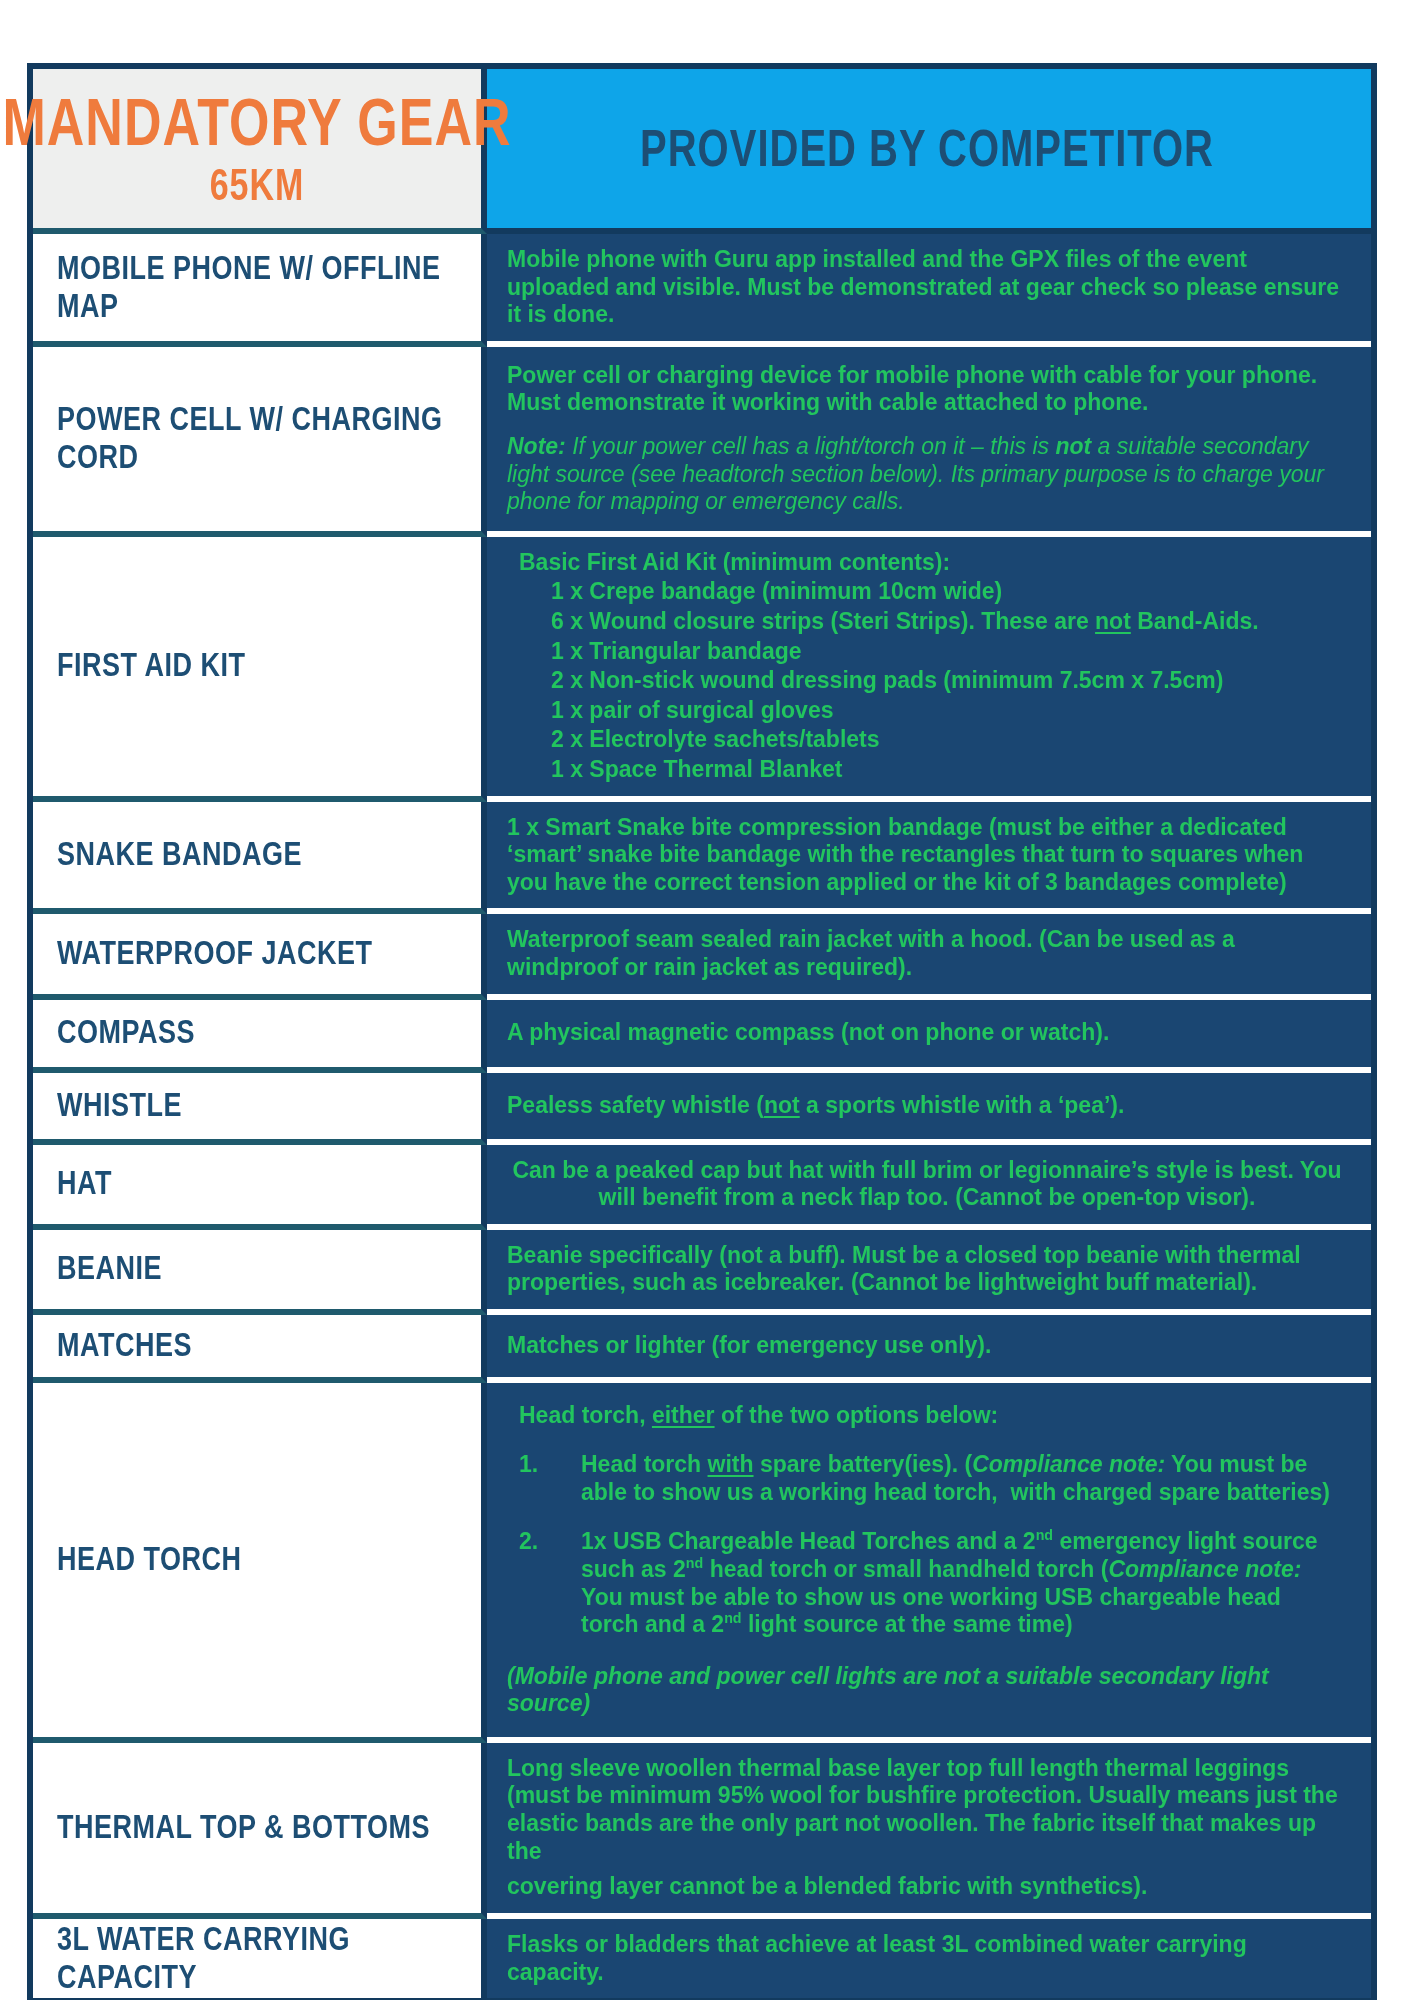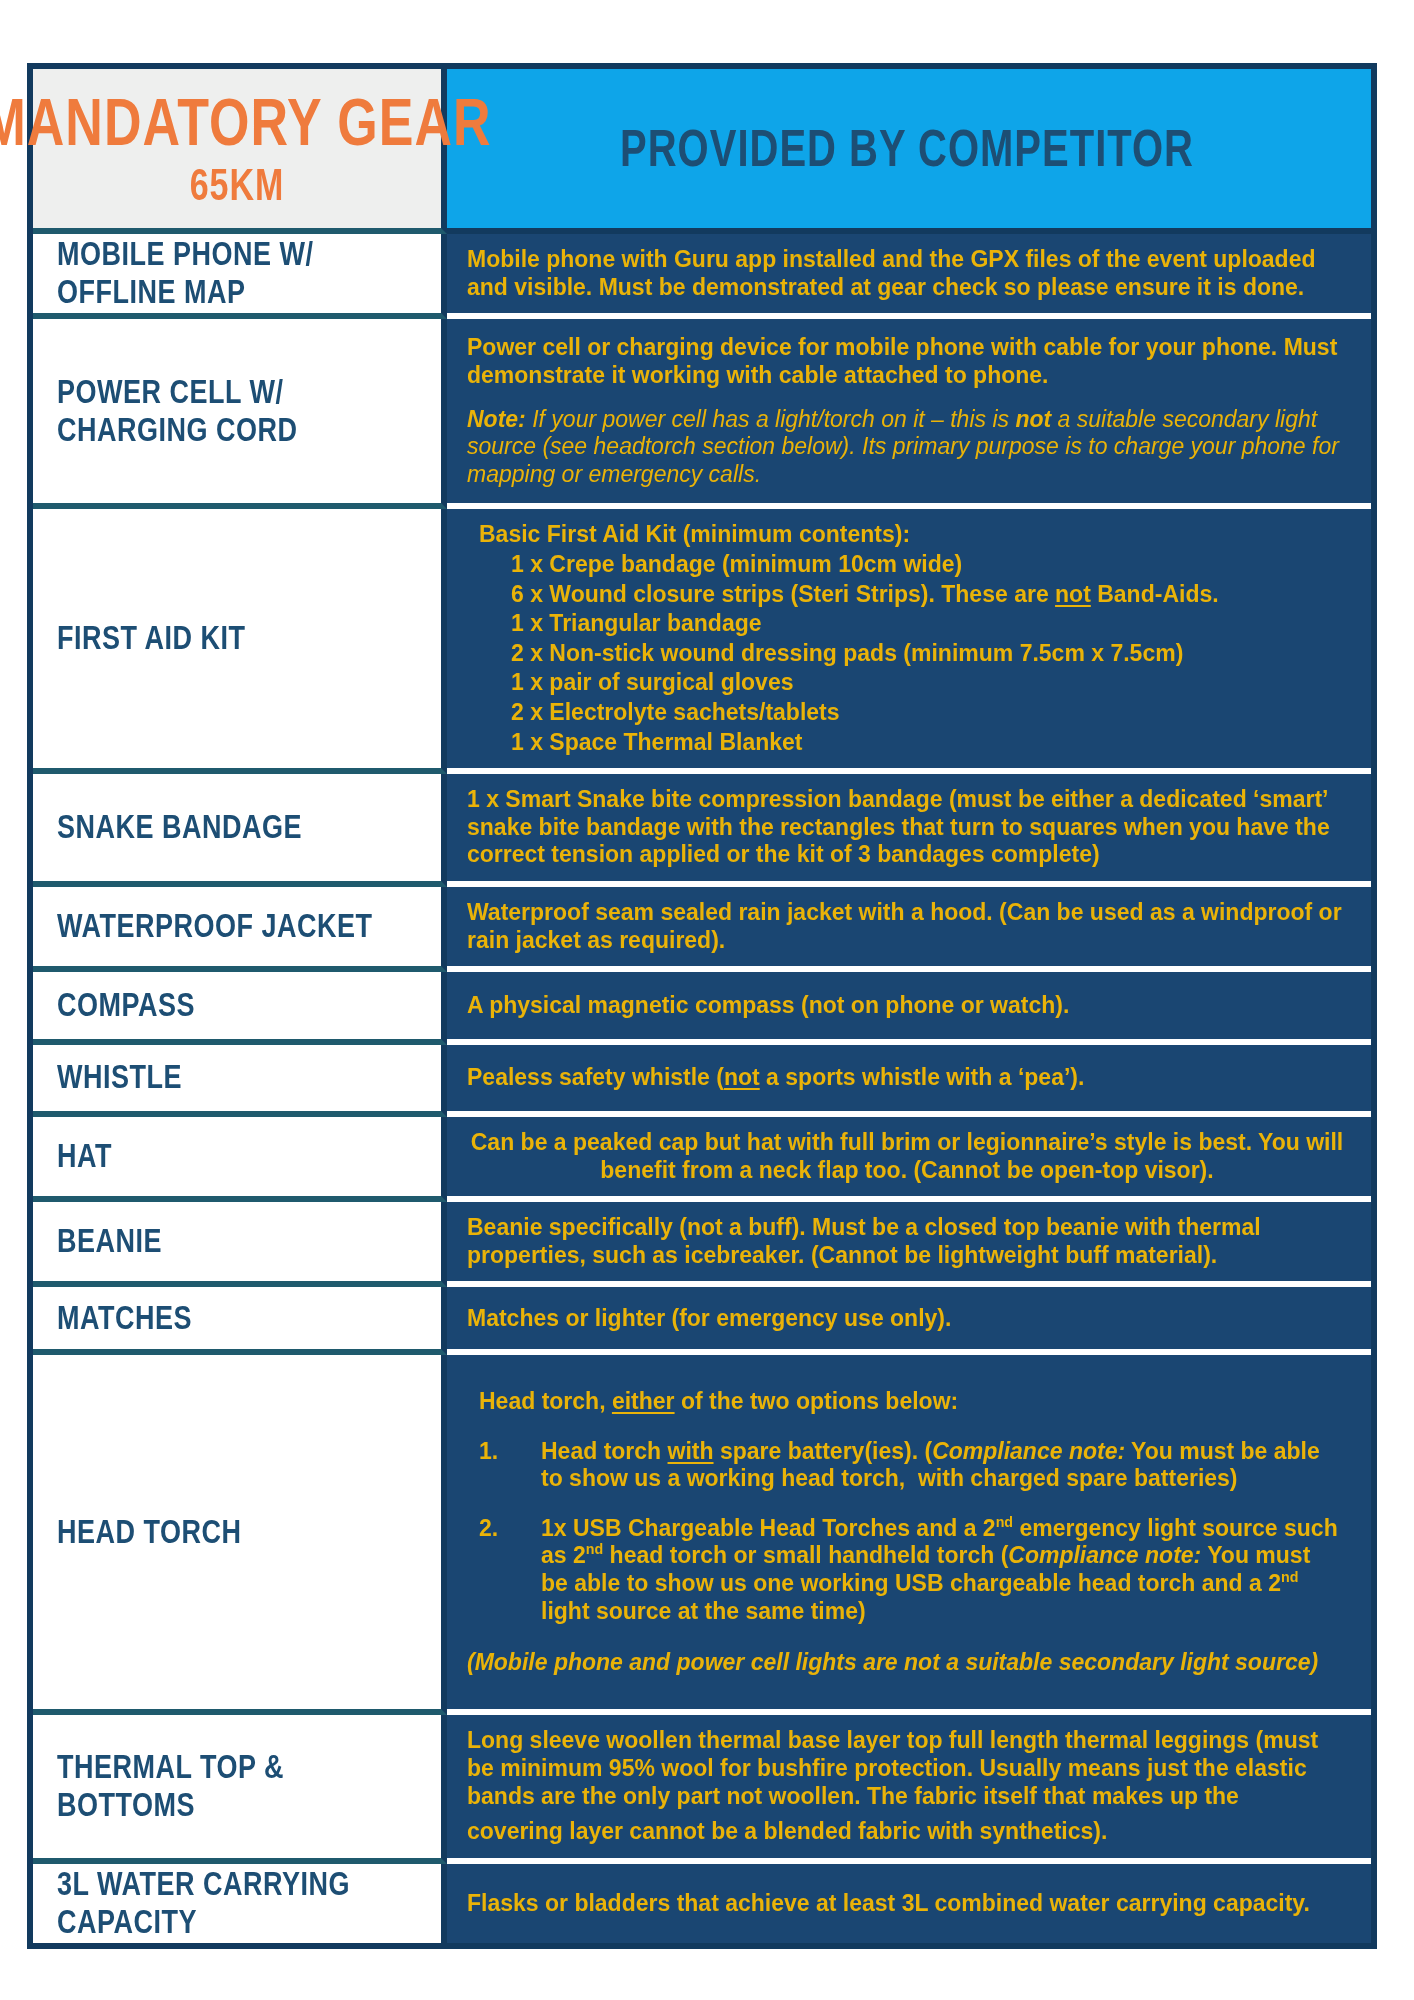--- a/index.html
+++ b/index.html
@@ -10,31 +10,31 @@
   }
   .gear-table{
     position:absolute;left:27px;top:63px;width:1350px;
     border:6px solid var(--border-navy,#123a5e);
     box-sizing:border-box;
     background:#ffffff;
   }
   .g-row{display:flex;align-items:stretch;}
   .cell{box-sizing:border-box;}
   .cell-left{
-    width:414px;flex:none;background:#ffffff;
+    width:454px;flex:none;background:#ffffff;
     border-right:6px solid var(--border-navy,#123a5e);
     border-bottom:6px solid var(--separator-teal,#1f5a6d);
     display:flex;align-items:center;
     padding:10px 12px 10px 24px;
   }
   .cell-right{
     flex:1;background:var(--navy-cell,#1a4672);
     border-bottom:6px solid #ffffff;
     display:flex;flex-direction:column;justify-content:center;
-    padding:12px 24px 12px 20px;color:#eab308;
+    padding:12px 24px 12px 20px;color:#22c55e;
   }
   #rows .g-row:last-child .cell-left,
   #rows .g-row:last-child .cell-right{border-bottom:0;}
 
   
   .row-header{min-height:165px;}
   .row-header .cell-left{
     background:var(--header-gray,#eeefee);
     flex-direction:column;justify-content:center;align-items:center;
     padding:10px;

